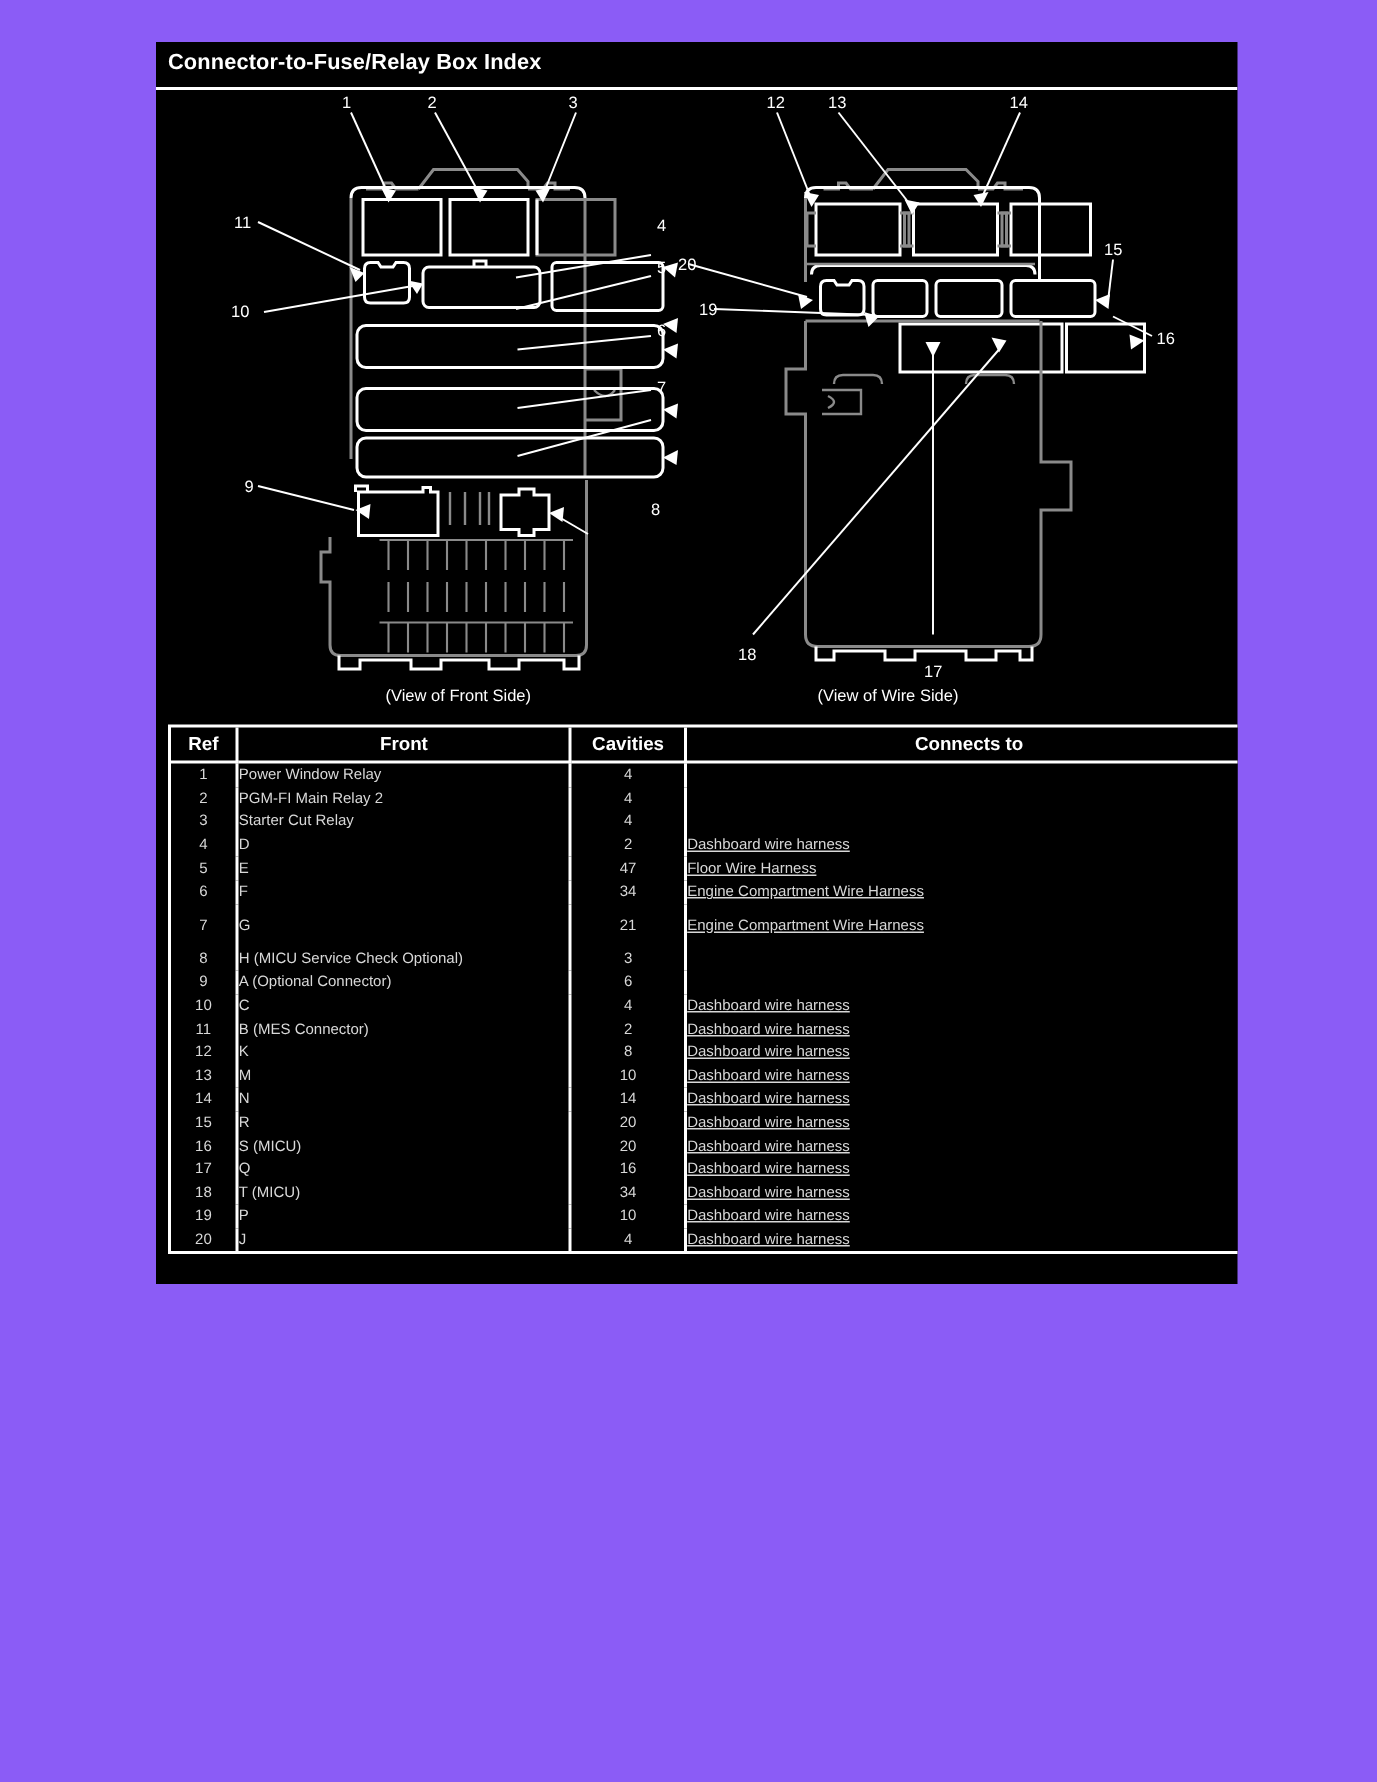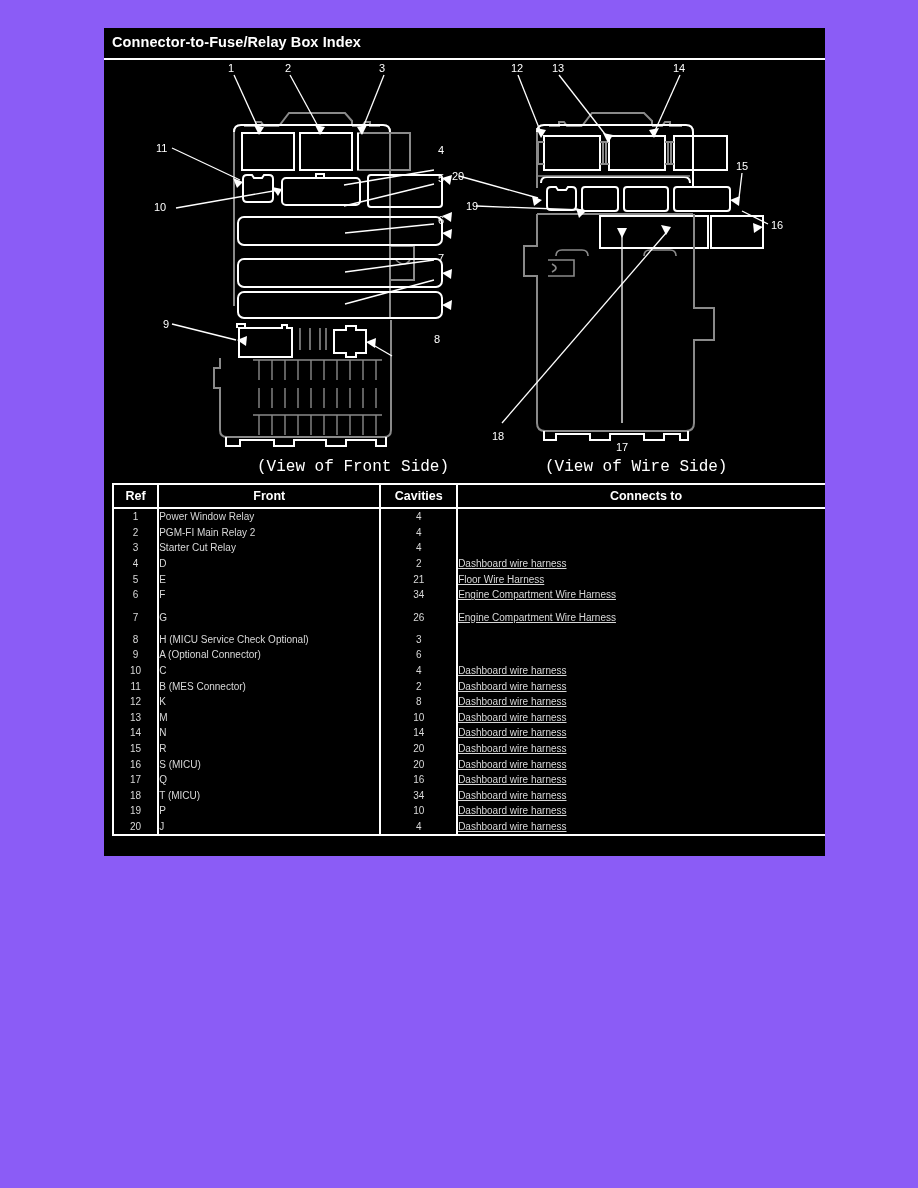--- a/index.html
+++ b/index.html
@@ -55,23 +55,22 @@
     position: absolute;
     left: 0;
     top: 0;
     width: 721px;
     height: 450px;
   }
 
   .view-caption {
     position: absolute;
     color: #ffffff;
-    font-size: 16px;
+    font-size: 11px;
     white-space: nowrap;
-    font-family: Liberation Mono, monospace;
   }
   #caption-front { left: 153px; top: 430px; }
   #caption-rear  { left: 441px; top: 430px; }
 
   
   #index-table-wrap {
     position: absolute;
     left: 8px;
     top: 455px;
     width: 724px;
@@ -383,33 +382,33 @@
             </tr>
             <tr class="row-normal">
               <td class="cell-ref">4</td>
               <td class="cell-socket">D</td>
               <td class="cell-cavities">2</td>
               <td class="cell-connects">Dashboard wire harness</td>
             </tr>
             <tr class="row-normal">
               <td class="cell-ref">5</td>
               <td class="cell-socket">E</td>
-              <td class="cell-cavities">21</td>
+              <td class="cell-cavities">47</td>
               <td class="cell-connects">Floor Wire Harness</td>
             </tr>
             <tr class="row-normal">
               <td class="cell-ref">6</td>
               <td class="cell-socket">F</td>
               <td class="cell-cavities">34</td>
               <td class="cell-connects">Engine Compartment Wire Harness</td>
             </tr>
             <tr class="row-tall">
               <td class="cell-ref">7</td>
               <td class="cell-socket">G</td>
-              <td class="cell-cavities">26</td>
+              <td class="cell-cavities">21</td>
               <td class="cell-connects">Engine Compartment Wire Harness</td>
             </tr>
             <tr class="row-normal">
               <td class="cell-ref">8</td>
               <td class="cell-socket">H (MICU Service Check Optional)</td>
               <td class="cell-cavities">3</td>
               <td class="cell-connects"></td>
             </tr>
             <tr class="row-normal">
               <td class="cell-ref">9</td>

